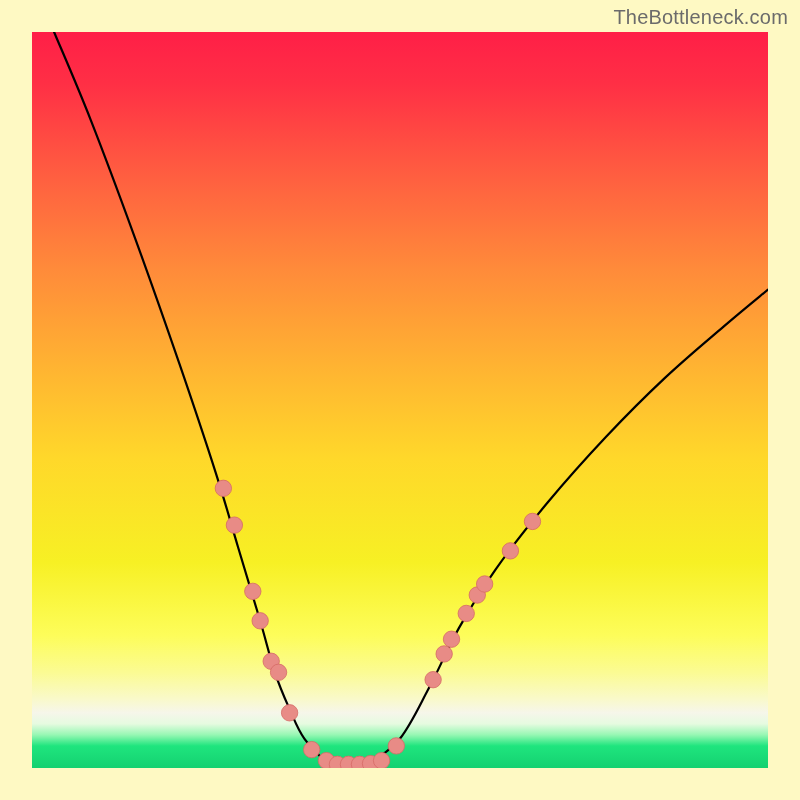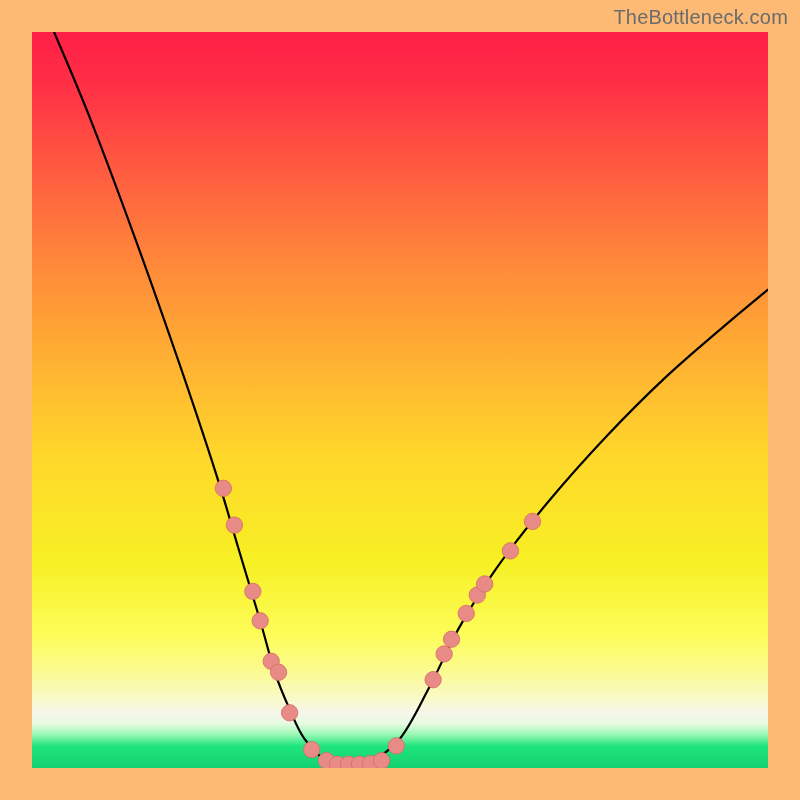--- a/index.html
+++ b/index.html
@@ -10,21 +10,21 @@
     background: #000;
     overflow: hidden;
     font-family: Arial, Helvetica, sans-serif;
   }
   .frame {
     position: absolute;
     top: 0;
     left: 0;
     width: 800px;
     height: 800px;
-    background: #fdba74;
+    background: #fef9c3;
   }
   .plot-area {
     position: absolute;
     top: 32px;
     left: 32px;
     width: 736px;
     height: 736px;
     overflow: hidden;
   }
   .gradient {

